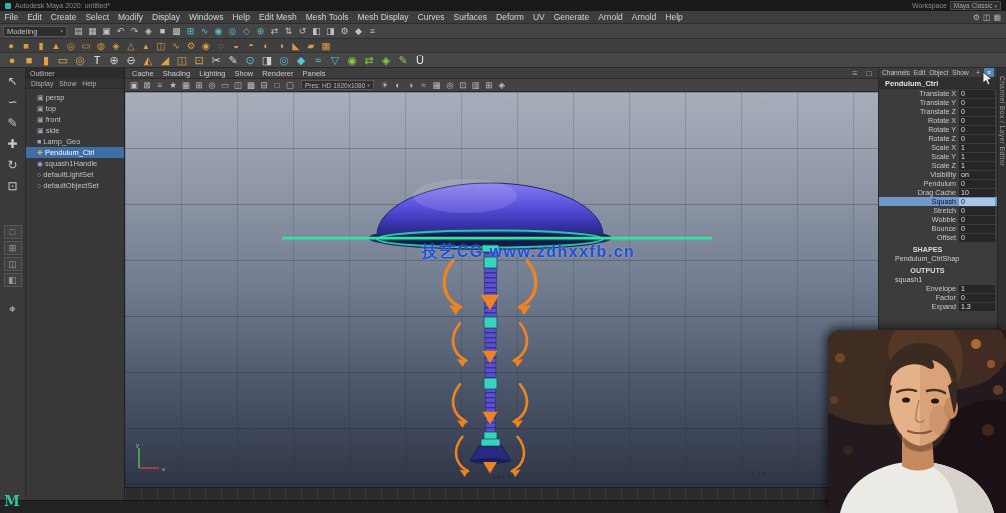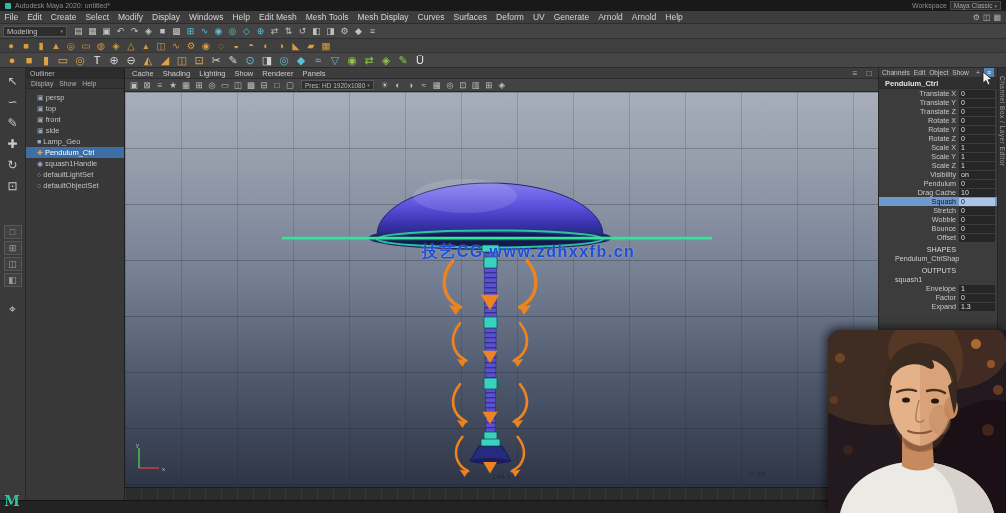--- a/index.html
+++ b/index.html
@@ -102,21 +102,21 @@
   .cb-objname{height:11px;background:#2f2f2f;display:flex;align-items:center;padding-left:6px;
               font-size:7.5px;font-weight:bold;color:#e2e2e2;border-bottom:1px solid #2a2a2a}
   .cb-row{height:9px;display:flex;align-items:center}
   .cb-name{flex:1;text-align:right;font-size:7.2px;color:#c8c8c8;padding-right:3px;white-space:nowrap;overflow:hidden}
   .cb-val{width:36px;height:8px;background:#262626;font-size:7px;color:#e0e0e0;display:flex;align-items:center;
           padding-left:2px;margin-right:2px}
   .cb-row.selected{background:#6f98cc}
   .cb-row.selected .cb-name{color:#0f141b}
   .cb-row.selected .cb-val{background:#a9c5e9;color:#0f141b}
   .cb-row.header{margin-top:3px}
-  .cb-row.header .cb-name{text-align:right;font-weight:normal;color:#dadada;padding-left:20px}
+  .cb-row.header .cb-name{text-align:center;font-weight:bold;color:#dadada;padding-left:20px}
   .cb-row.header .cb-val,.cb-row.node .cb-val{visibility:hidden}
   .cb-row.node .cb-name{text-align:left;padding-left:16px;color:#cfcfcf}
 
   .sidestrip{left:997px;top:68px;width:9px;height:432px;background:#323232;border-left:1px solid #242424;
              display:flex;justify-content:center;padding-top:8px}
   .sidestrip span{writing-mode:vertical-rl;font-size:6.5px;color:#9c9c9c;letter-spacing:.5px;white-space:nowrap}
 
   
   .webcam{right:0;bottom:0;width:178px;height:183px;border-radius:14px 0 0 0;overflow:hidden;z-index:40;
           box-shadow:-3px -3px 8px rgba(0,0,0,.55);background:#221a1e}

